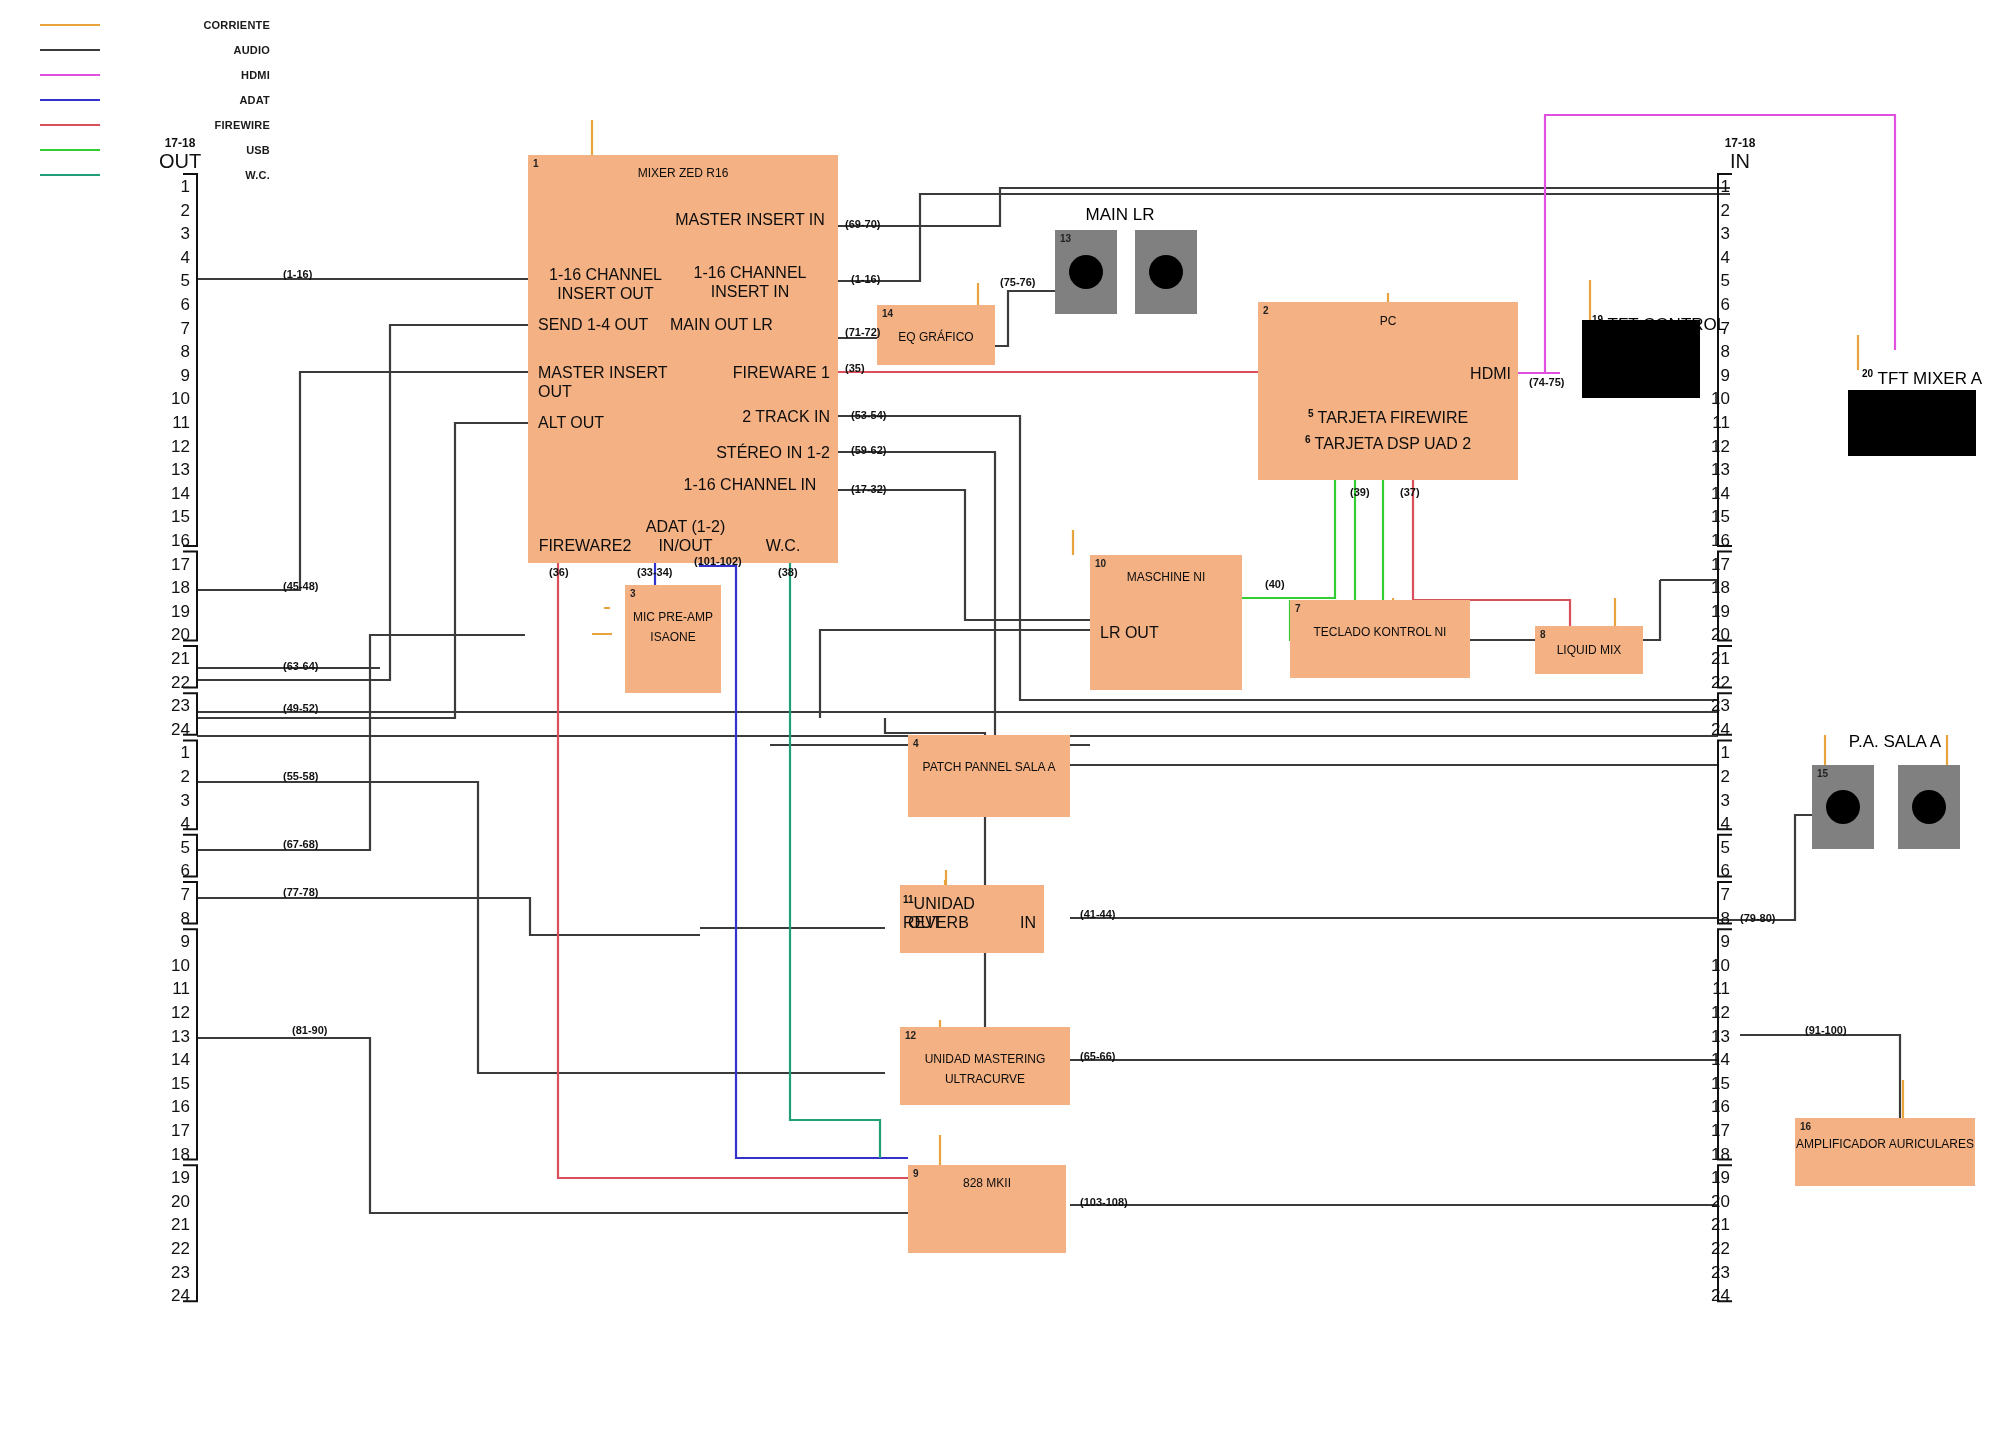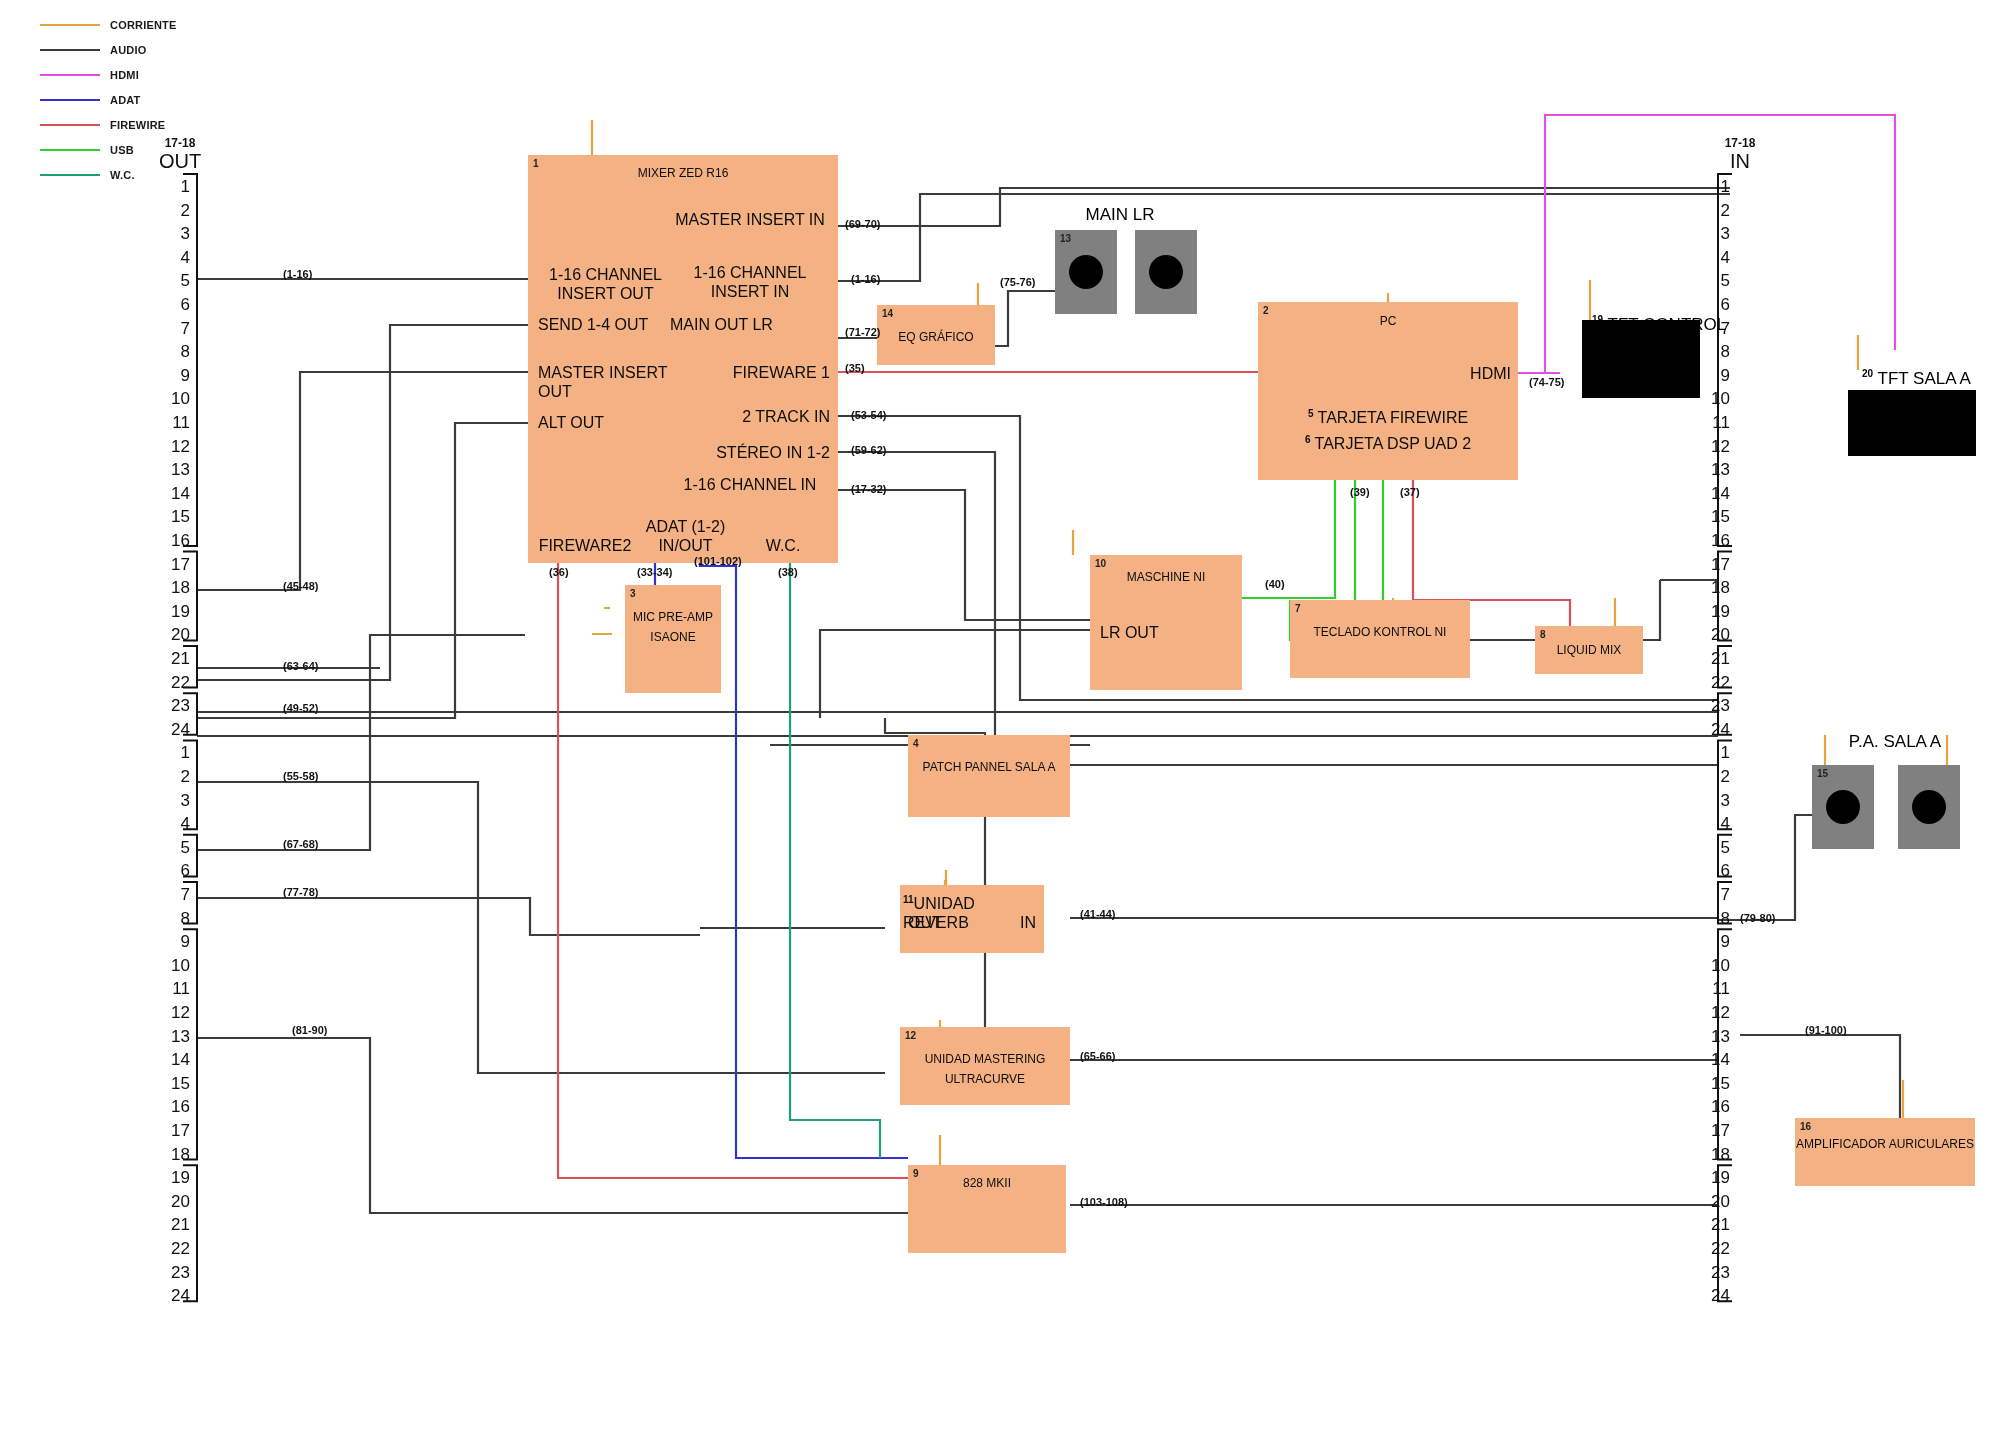--- a/index.html
+++ b/index.html
@@ -6,21 +6,21 @@
   body{
     font-family:"Liberation Sans", sans-serif;
     width:2000px;height:1429px;position:relative;overflow:hidden;
     -webkit-font-smoothing:antialiased;
   }
   #stage{position:absolute;left:0;top:0;width:2000px;height:1429px;}
   svg#wires{position:absolute;left:0;top:0;width:2000px;height:1429px;}
 
   
   .legend{position:absolute;left:40px;top:12px;width:230px;}
-  .legend-row{display:flex;align-items:center;height:25px;}
+  .legend-row{display:flex;align-items:center;height:25px;justify-content:space-between;}
   .legend-line{width:60px;height:0;border-top:2px solid #000;margin-right:10px;}
   .legend-label{font-size:11px;font-weight:bold;letter-spacing:.2px;color:#1a1a1a;}
 
   
   .box{
     position:absolute;background:#f4b183;box-sizing:border-box;
     color:#0d0d0d;
   }
   .box-title{
     position:absolute;left:0;right:0;text-align:center;
@@ -392,21 +392,21 @@
   </div>
 
   <div class="tft-label" style="left:1592px;top:314px;">
     <span class="idx-inline">19</span>
     <span>TFT CONTROL</span>
   </div>
   <div class="tft" style="left:1582px;top:320px;width:118px;height:78px;"></div>
 
   <div class="tft-label" style="left:1862px;top:368px;">
     <span class="idx-inline">20</span>
-    <span>TFT SALA A</span>
+    <span>TFT MIXER A</span>
   </div>
   <div class="tft" style="left:1848px;top:390px;width:128px;height:66px;"></div>
 
   <div class="box" style="left:625px;top:585px;width:96px;height:108px;">
     <span class="idx">3</span>
     <div class="box-title" style="top:22px;">MIC PRE-AMP ISAONE</div>
   </div>
 
   <div class="box" style="left:1090px;top:555px;width:152px;height:135px;">
     <span class="idx">10</span>

